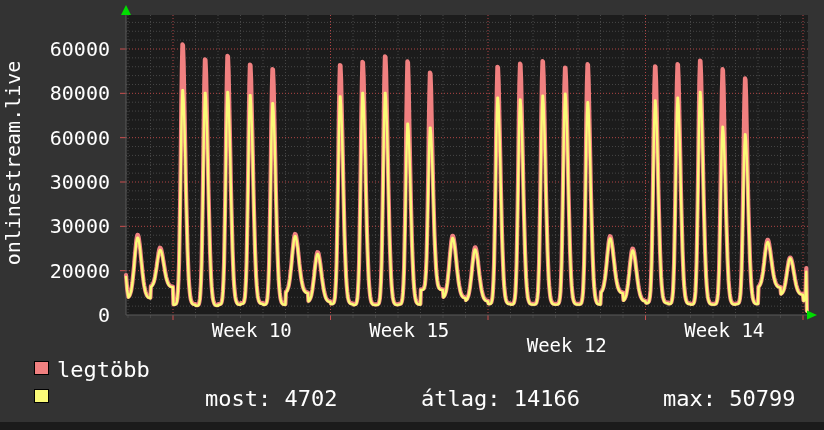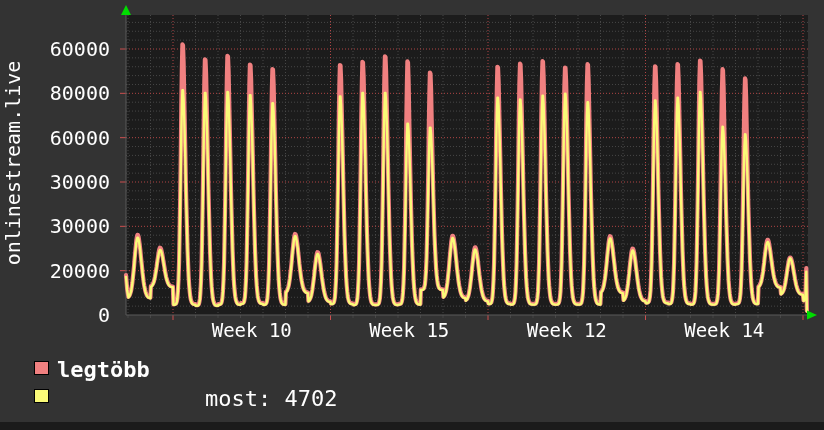--- a/index.html
+++ b/index.html
@@ -135,25 +135,27 @@
       <div class="ylab" style="top: 258.667px;">20000</div>
       <div class="ylab" style="top: 214.334px;">30000</div>
       <div class="ylab" style="top: 170.001px;">30000</div>
       <div class="ylab" style="top: 125.668px;">60000</div>
       <div class="ylab" style="top: 81.335px;">80000</div>
       <div class="ylab" style="top: 37.002px;">60000</div>
     </div>
   <div id="xlabels">
       <div class="wklab" style="left: 181.75px;">Week 10</div>
       <div class="wklab" style="left: 339.25px;">Week 15</div>
-      <div class="wklab" style="left: 496.75px;">Week 12</div>
+      <div class="wklab" style="left: 496.75px; margin-top: 15px;">Week 12</div>
       <div class="wklab" style="left: 654.25px;">Week 14</div>
     </div>
 
   <div class="sw" style="left: 34px; top: 361px; background: rgb(240, 128, 128);"></div>
-  <div class="leg" style="left:57px;top:358px;font-weight:bold;">legtöbb</div>
+  <div class="leg" style="left:57px;top:358px;">legtöbb</div>
 
   <div class="sw" style="left: 34px; top: 389px; background: rgb(250, 250, 120);"></div>
 
   <div class="leg" style="left:205px;top:387px;">most: 4702</div>
+  <div class="leg" style="left:421px;top:387px;">átlag: 14166</div>
+  <div class="leg" style="left:663px;top:387px;">max: 50799</div>
 
   <div class="band" style="background: rgb(27, 27, 27);"></div>
 </div>
 
 </body></html>

